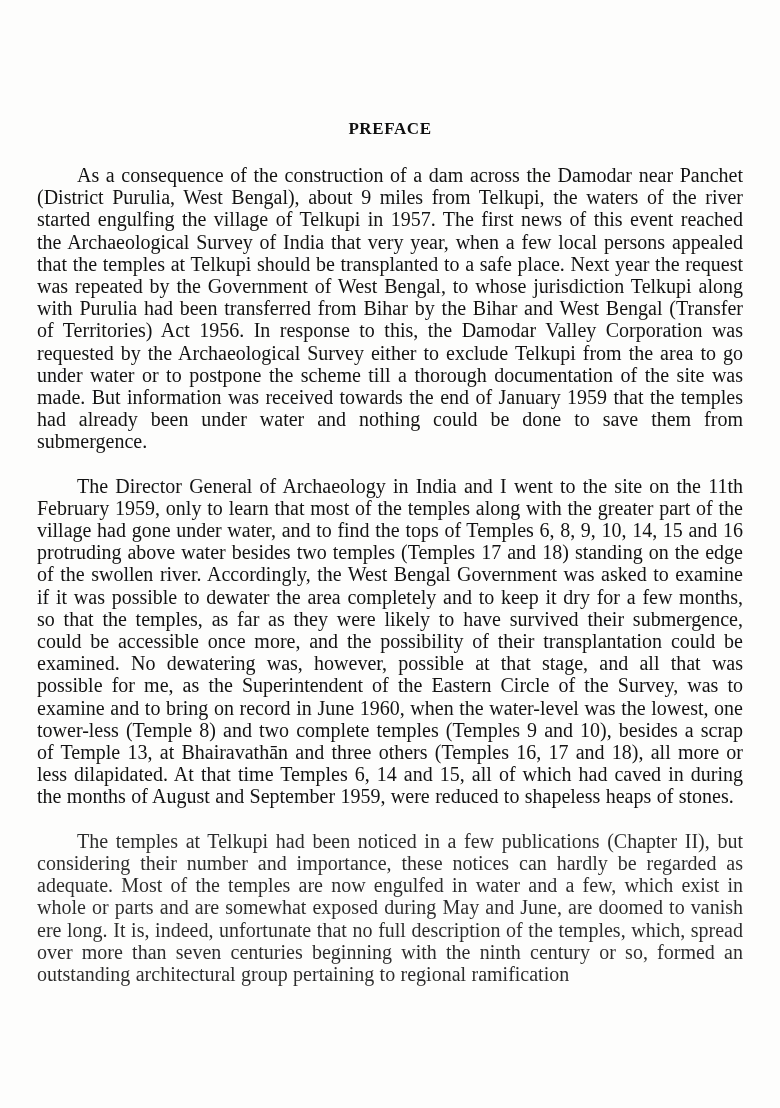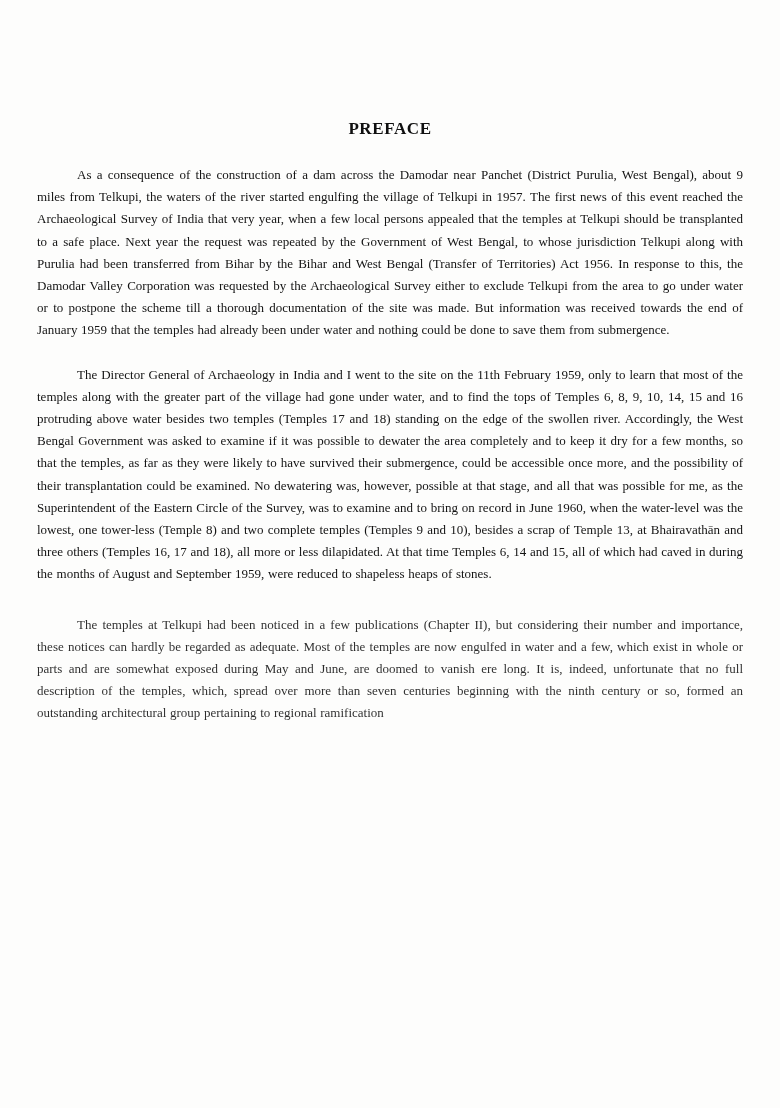--- a/index.html
+++ b/index.html
@@ -36,32 +36,32 @@
     letter-spacing: 0.6px;
     color: #101010;
     margin-top: 110px;
     margin-bottom: 0;
     line-height: 22px;
   }
 
   .para {
     text-align: justify;
     text-justify: inter-word;
-    font-size: 13px;
+    font-size: 20px;
     line-height: 22.2px;
     color: #131313;
     margin: 0;
     text-indent: 40px;
     word-spacing: 0.4px;
   }
 
   
   .para-1 { margin-top: 24px; }
   .para-2 { margin-top: 22px; }
-  .para-3 { margin-top: 28px; color: #1d1d1d; }
+  .para-3 { margin-top: 22px; color: #1d1d1d; }
 
   
   .para-3 { opacity: 0.93; }
 </style>
 </head>
 <body>
 
 <div class="page">
   <div class="text-block">
 

